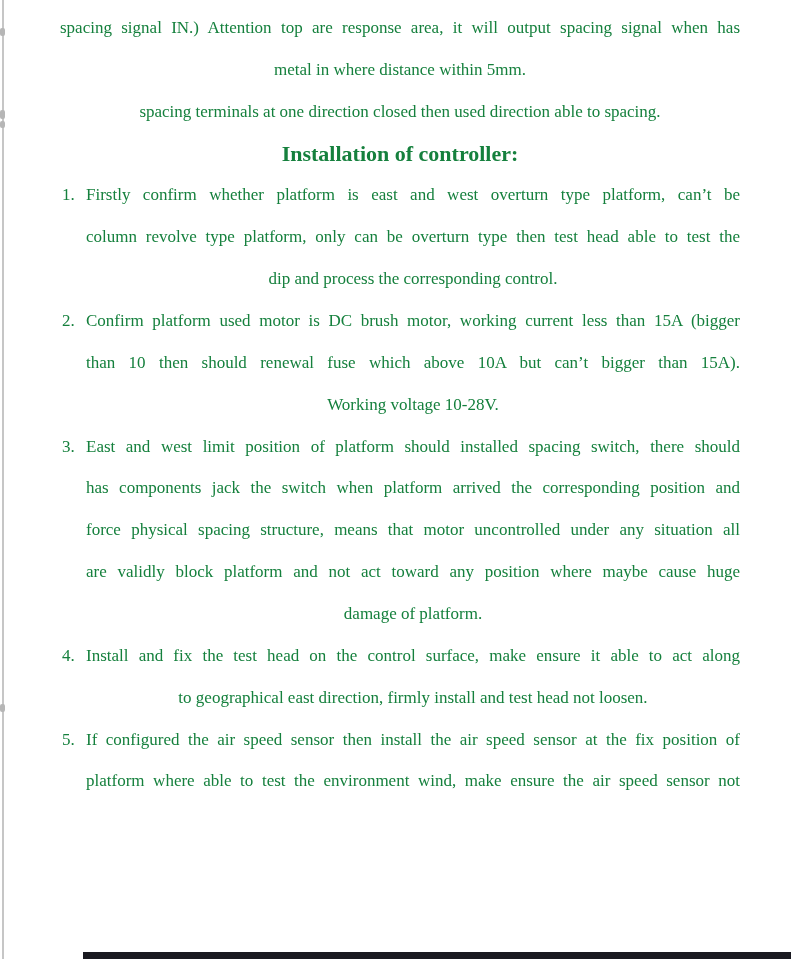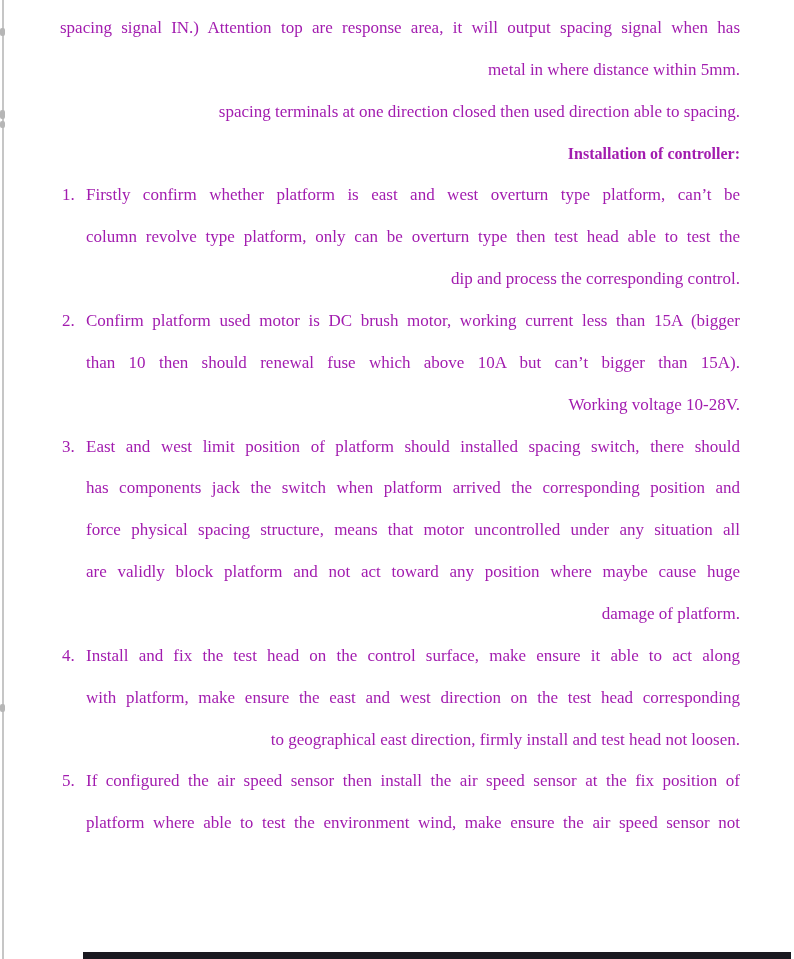--- a/index.html
+++ b/index.html
@@ -8,21 +8,21 @@
     background: #ffffff;
   }
   .page {
     position: relative;
     width: 794px;
     height: 959px;
     background: #ffffff;
     overflow: hidden;
     font-family: "Liberation Serif", "DejaVu Serif", serif;
     font-size: 17px;
-    color: #a21caf;
+    color: #15803d;
   }
   .left-border {
     position: absolute;
     left: 2px;
     top: 0;
     width: 2px;
     height: 100%;
     background: #c6c6c6;
   }
   .smudge {
@@ -35,34 +35,34 @@
   .content {
     position: absolute;
     left: 60px;
     top: 7px;
     width: 680px;
     z-index: 1;
   }
   .line {
     height: 41.87px;
     line-height: 41.87px;
-    text-align: right;
+    text-align: center;
     white-space: normal;
     overflow: visible;
   }
   .line.just {
     text-align: justify;
     text-align-last: justify;
   }
   .line.indent {
     padding-left: 34px;
   }
   .line.heading {
     font-weight: bold;
-    font-size: 16px;
+    font-size: 22px;
   }
   .line.item {
     position: relative;
     padding-left: 26px;
   }
   .line.item .num {
     position: absolute;
     left: 2px;
     top: 0;
     width: 23px;
@@ -97,19 +97,18 @@
       <div class="line item">dip and process the corresponding control.</div>
       <div class="line just item"><span class="num">2.</span><span>Confirm platform used motor is DC brush motor, working current less than 15A (bigger</span></div>
       <div class="line just item">than 10 then should renewal fuse which above 10A but can’t bigger than 15A).</div>
       <div class="line item">Working voltage 10-28V.</div>
       <div class="line just item"><span class="num">3.</span><span>East and west limit position of platform should installed spacing switch, there should</span></div>
       <div class="line just item">has components jack the switch when platform arrived the corresponding position and</div>
       <div class="line just item">force physical spacing structure, means that motor uncontrolled under any situation all</div>
       <div class="line just item">are validly block platform and not act toward any position where maybe cause huge</div>
       <div class="line item">damage of platform.</div>
       <div class="line just item"><span class="num">4.</span><span>Install and fix the test head on the control surface, make ensure it able to act along</span></div>
-      <div class="line just item">with platform, make ensure the east and west direction on the test head corresponding</div>
       <div class="line item">to geographical east direction, firmly install and test head not loosen.</div>
       <div class="line just item"><span class="num">5.</span><span>If configured the air speed sensor then install the air speed sensor at the fix position of</span></div>
       <div class="line just item">platform where able to test the environment wind, make ensure the air speed sensor not</div>
     </div>
   <div class="bottom-strip"></div>
 </div>
 
 </body></html>

